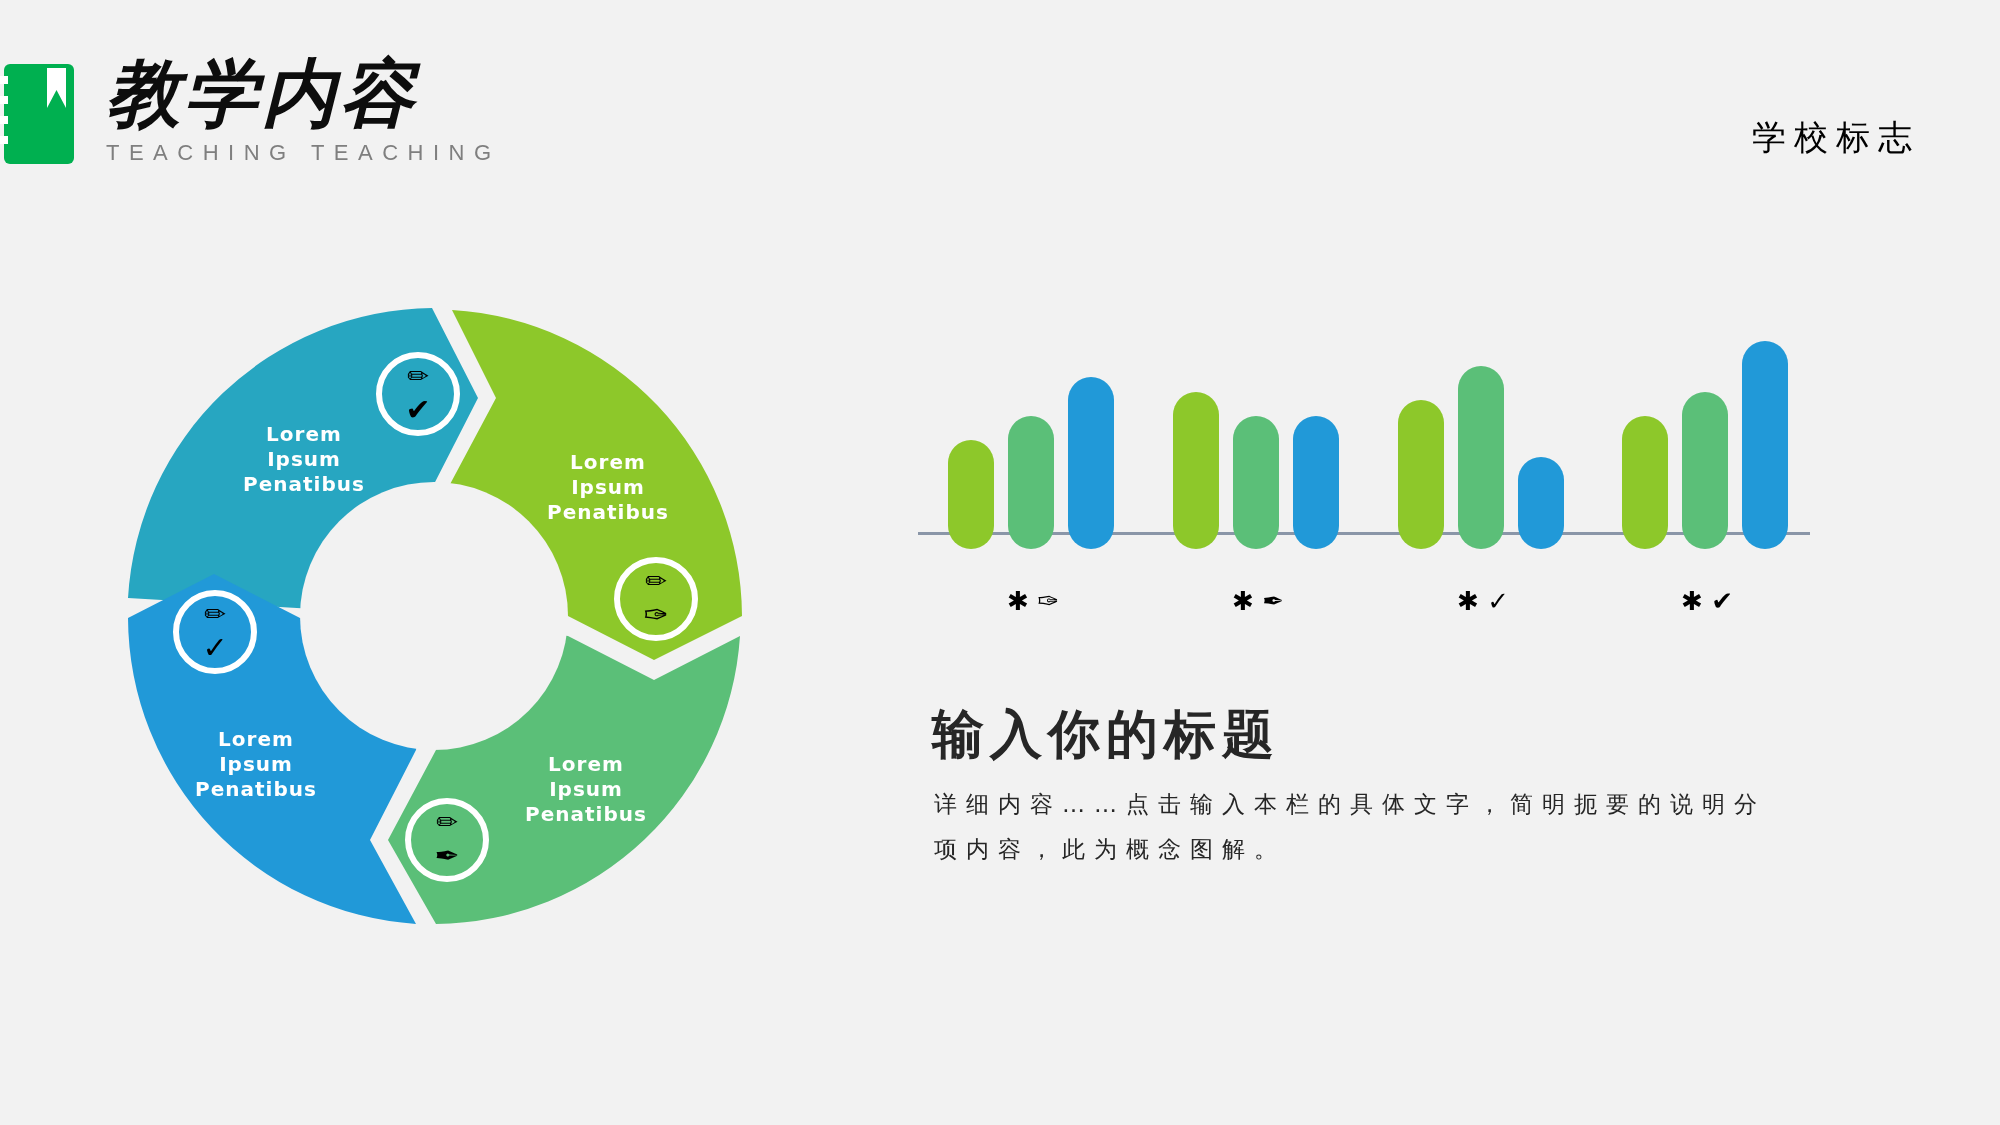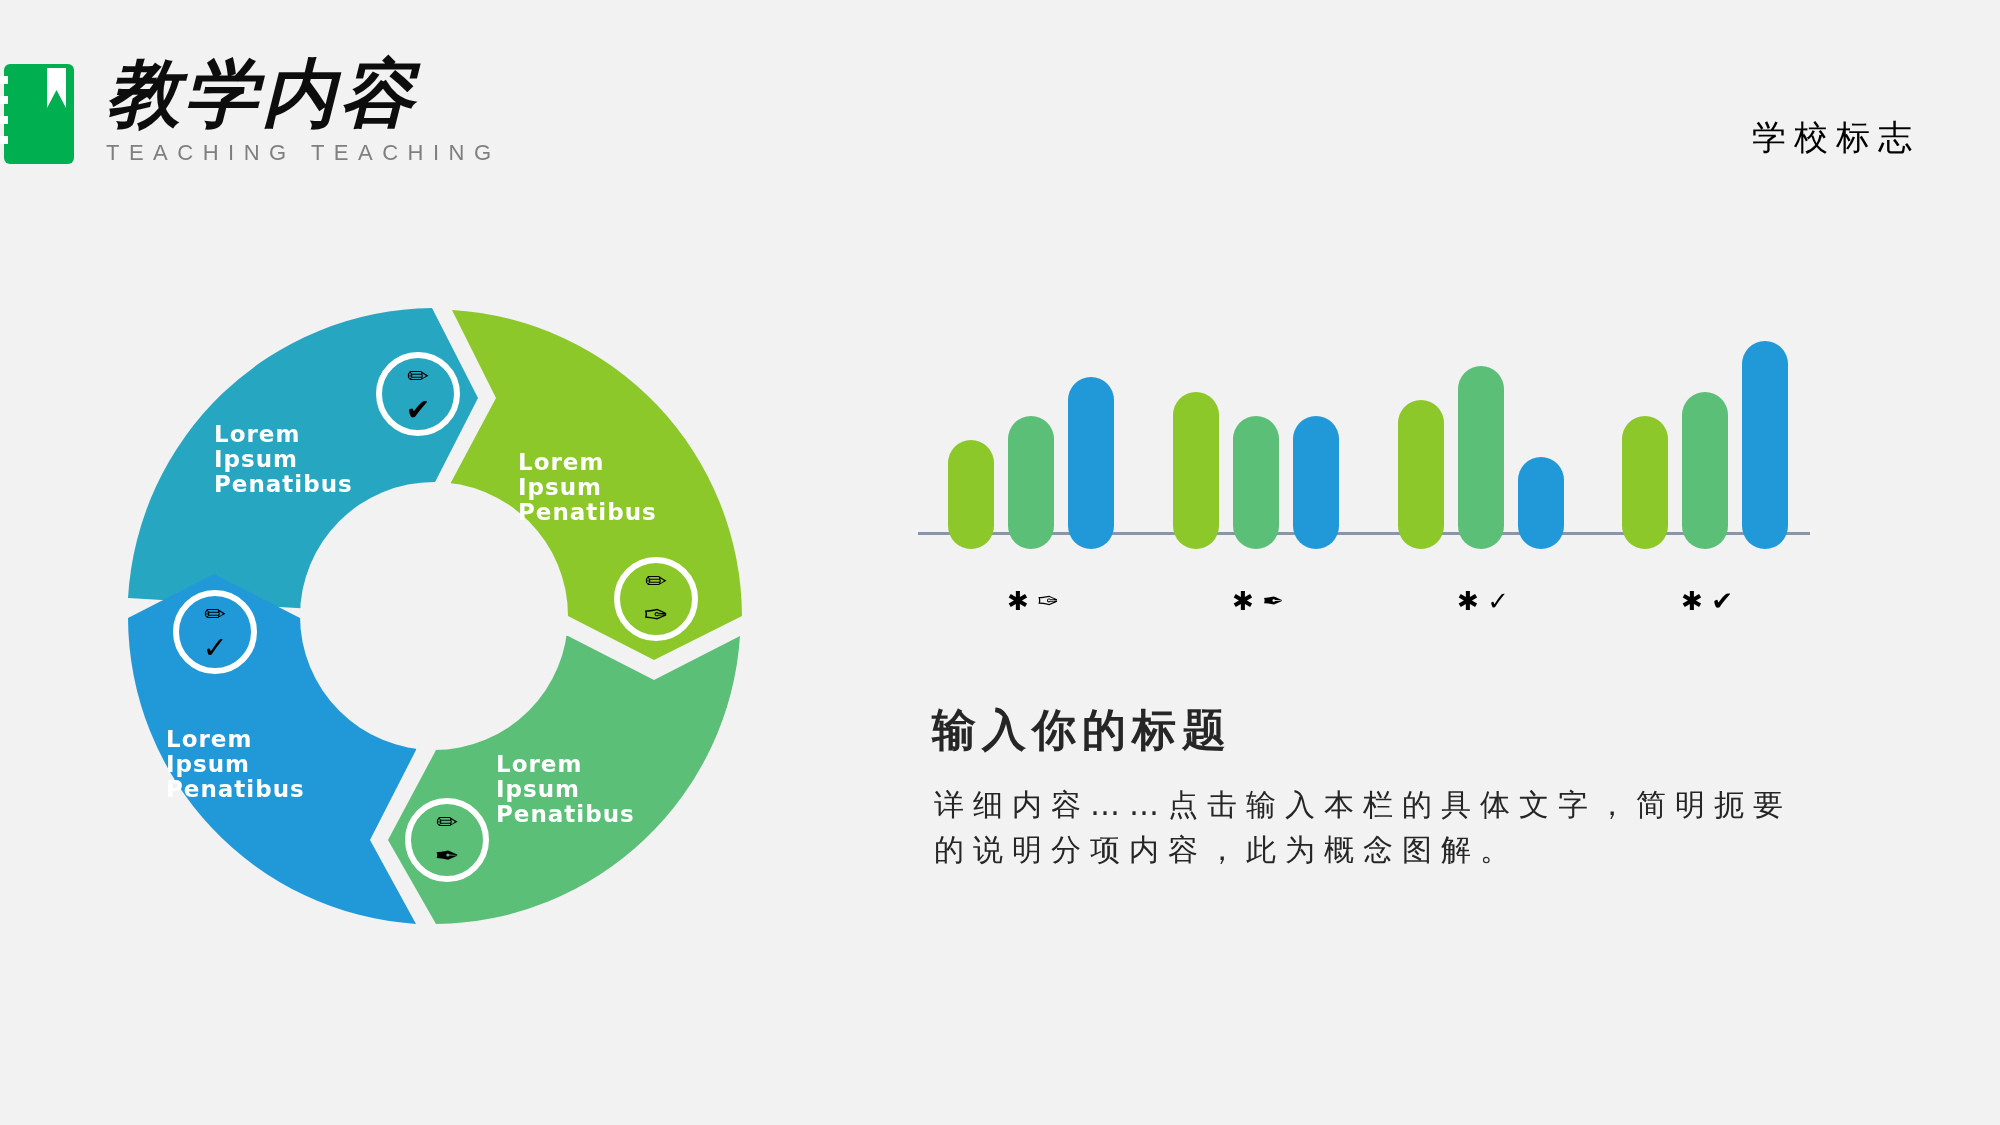--- a/index.html
+++ b/index.html
@@ -14,21 +14,21 @@
   }
   .title-sub {
     position: absolute; left: 106px; top: 142px; font-size: 22px; color: #7f7f7f; letter-spacing: 9.5px;
     font-family: "Liberation Sans", sans-serif; line-height: 1;
   }
   .school-logo {
     position: absolute; right: 80px; top: 120px; font-size: 34px; color: #000000; letter-spacing: 8px; line-height: 1;
   }
   .ring { position: absolute; left: 0; top: 0; width: 2000px; height: 1125px; }
   .seg-label {
-    position: absolute; width: 180px; color: #ffffff; font-weight: bold; font-size: 23px;
+    position: absolute; width: 180px; text-align: center; color: #ffffff; font-weight: bold; font-size: 20px;
     line-height: 25px; letter-spacing: 1px;
   }
   .seg-label span { display: block; }
   .icon-badge {
     position: absolute; width: 72px; height: 72px; border: 6px solid #ffffff; border-radius: 50%;
     display: flex; flex-direction: column; align-items: center; justify-content: center;
     color: #000; box-sizing: content-box;
   }
   .icon-badge .i1 { font-size: 26px; line-height: 28px; }
   .icon-badge .i2 { font-size: 30px; line-height: 32px; margin-top: 4px; }
@@ -36,25 +36,25 @@
   .baseline { position: absolute; left: 0; right: 0; top: 202px; height: 3px; background: #8a96a8; }
   .group { position: absolute; bottom: 80px; width: 170px; height: 220px; }
   .bar {
     position: absolute; bottom: 0; width: 46px; border-radius: 23px;
   }
   .cat-label {
     position: absolute; top: 258px; width: 170px; text-align: center; font-size: 26px; color: #000;
     line-height: 1;
   }
   .content-title {
-    position: absolute; left: 932px; top: 708px; font-size: 44px; font-weight: bold; color: #262626;
+    position: absolute; left: 932px; top: 708px; font-size: 52px; font-weight: bold; color: #262626;
     letter-spacing: 6px; line-height: 1;
   }
   .content-body {
-    position: absolute; left: 934px; top: 782px; width: 860px; font-size: 30px; color: #262626;
+    position: absolute; left: 934px; top: 782px; width: 860px; font-size: 23px; color: #262626;
     letter-spacing: 9px; line-height: 45px;
   }
 </style>
 </head>
 <body>
 
 <svg class="logo" viewBox="0 0 74 100">
   <rect x="4" y="0" width="70" height="100" rx="6" fill="#00b050"></rect>
   <rect x="0" y="12" width="8" height="8" fill="#ffffff"></rect>
   <rect x="0" y="32" width="8" height="8" fill="#ffffff"></rect>

